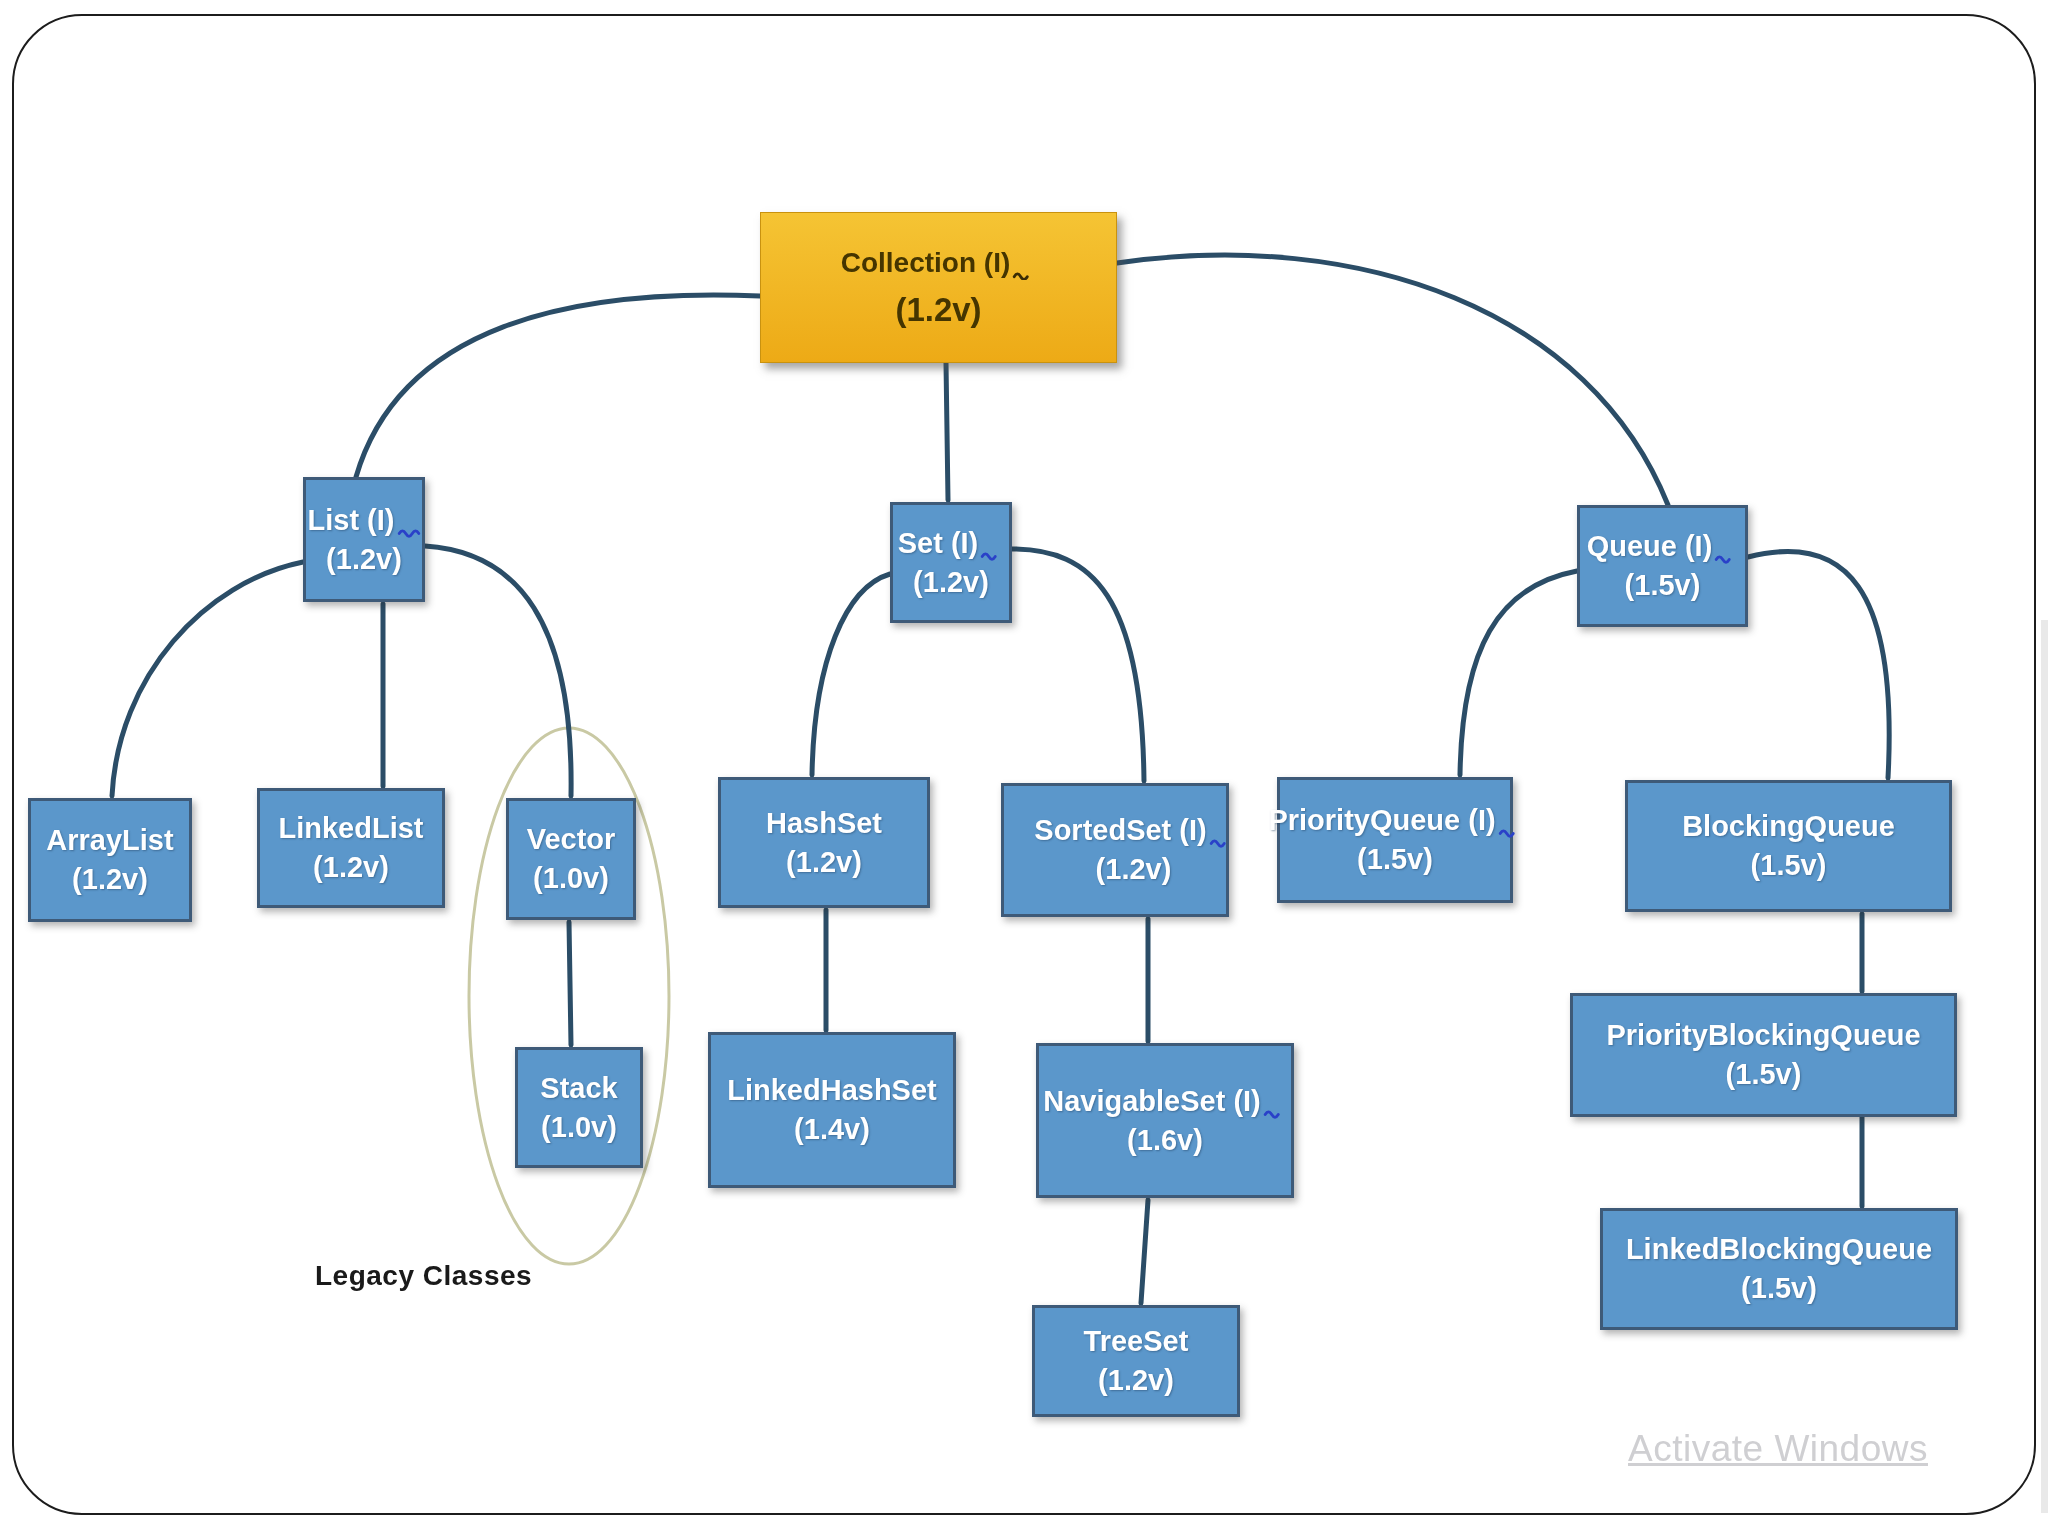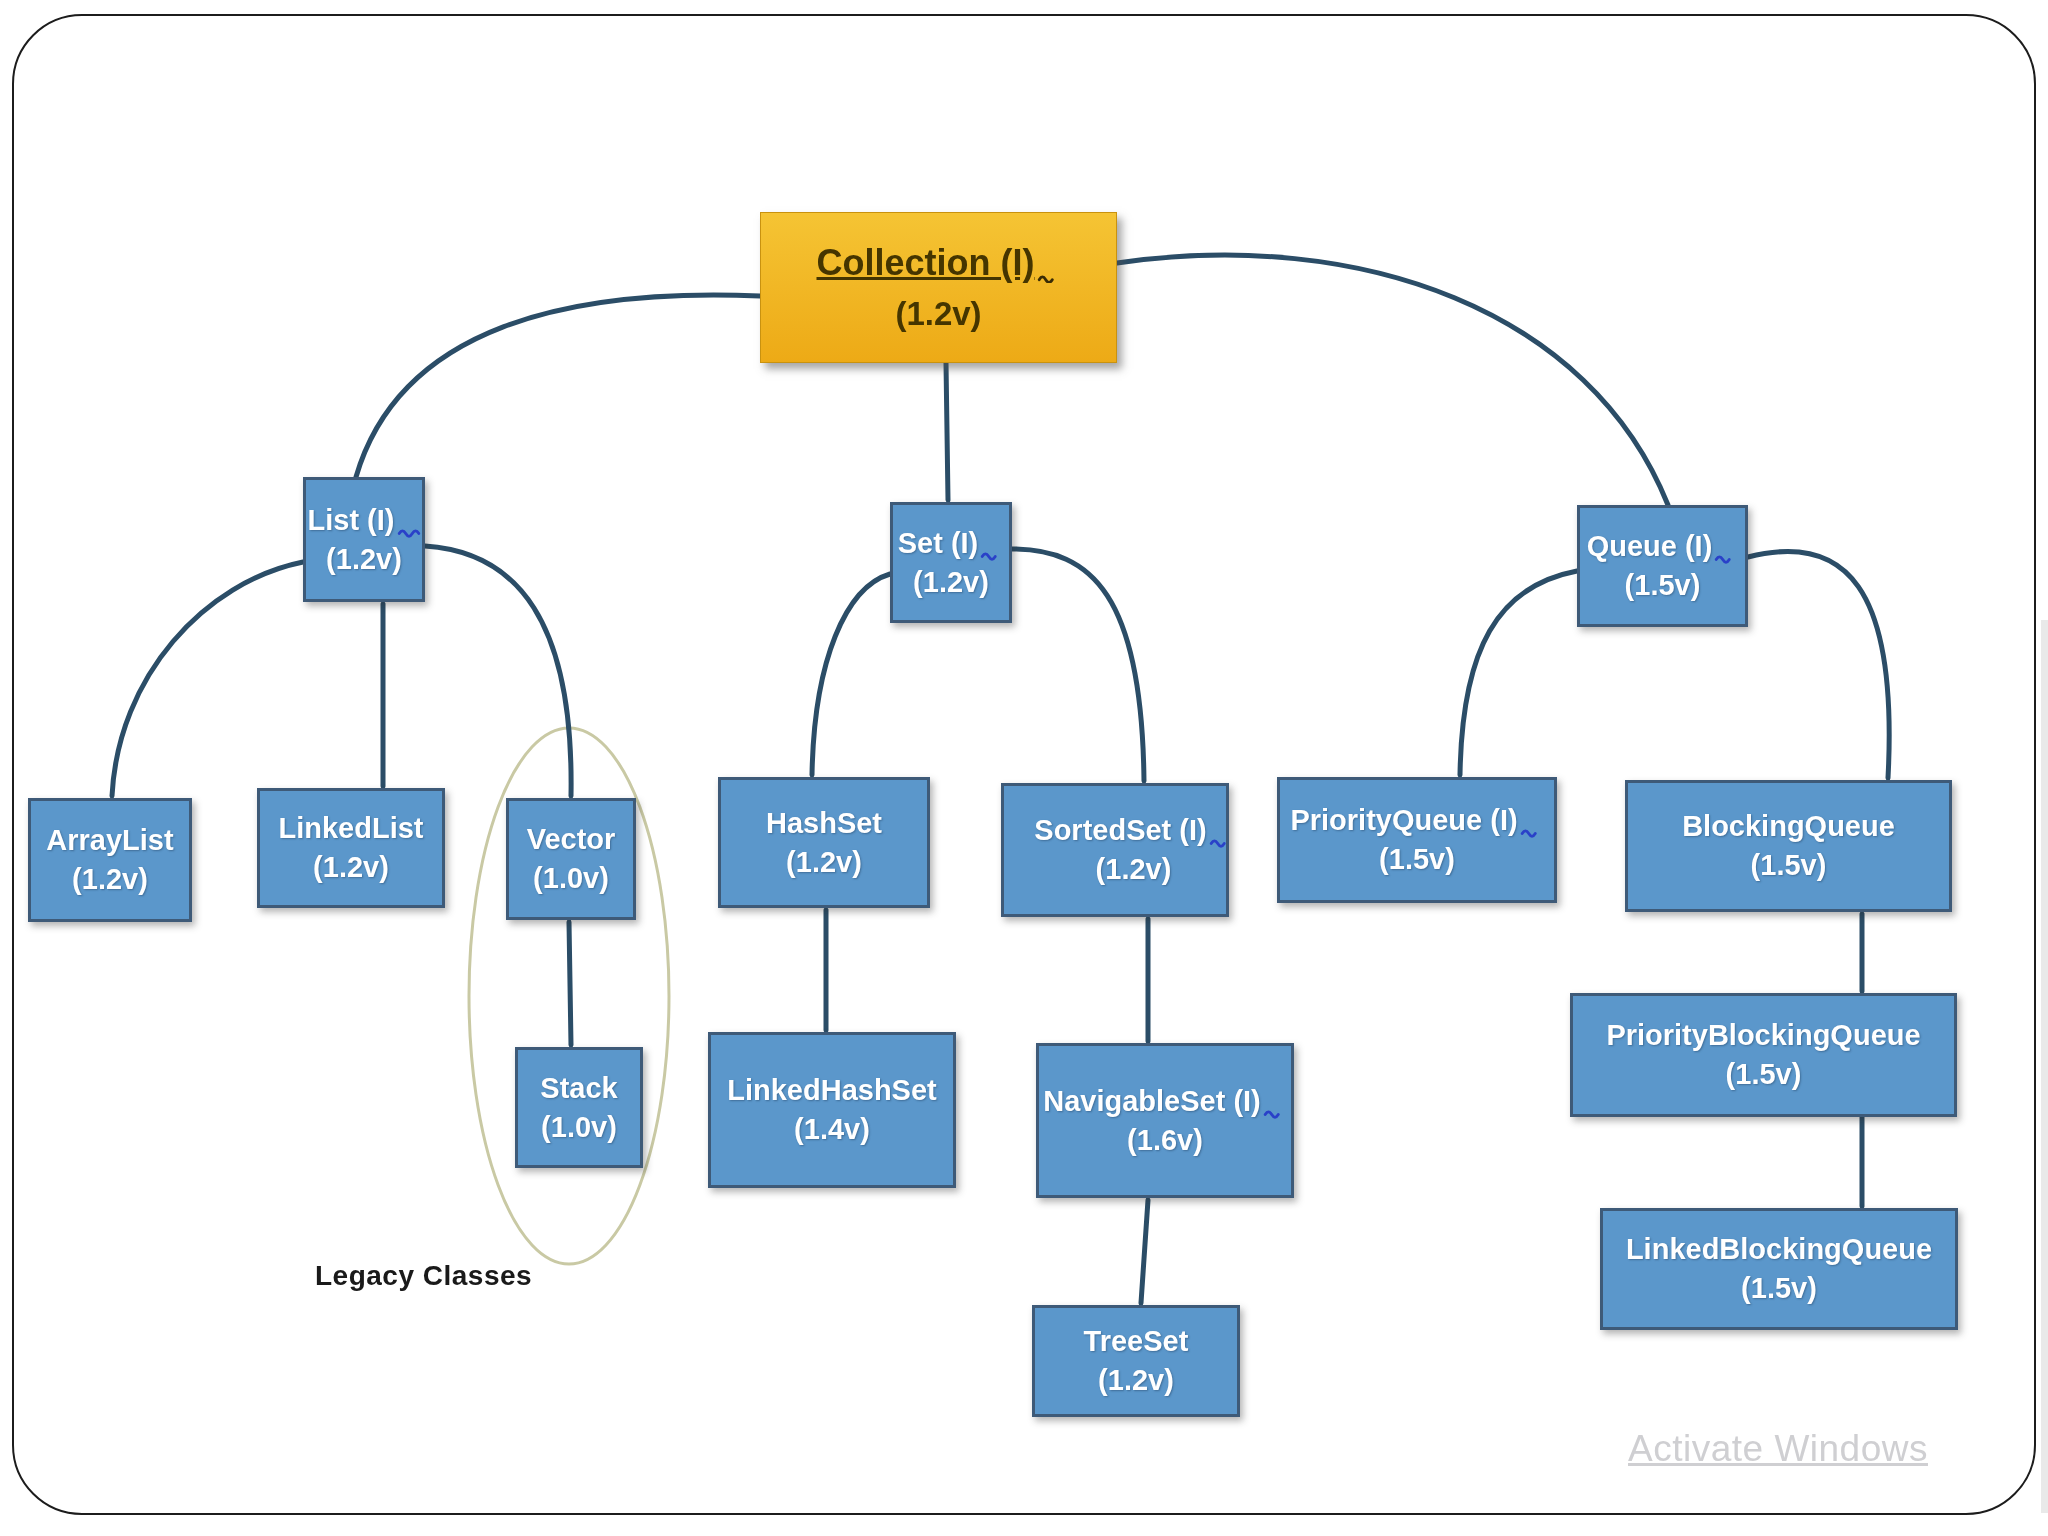--- a/index.html
+++ b/index.html
@@ -32,42 +32,42 @@
     text-shadow:1px 1px 2px rgba(30,60,90,0.45);
   }
   .node .line { font-size:29px; line-height:1.2; white-space:nowrap; }
   .node.root {
     background:linear-gradient(180deg, var(--root-fill-top,#f5c434), var(--root-fill-bottom,#edaa16));
     border:1px solid var(--root-border,#c9920f);
     color:var(--root-text,#453500);
     box-shadow:5px 6px 8px rgba(80,80,80,0.5);
     text-shadow:none; gap:10px;
   }
-  .node.root .lbl { font-size:36px;text-decoration:underline; }
+  .node.root .lbl { font-size:28px; }
   .node.root .ver { font-size:33px; }
 
   .squig { width:24px; height:11px; margin-left:2px; vertical-align:-8px; }
   .squig path { fill:none; stroke:var(--squiggle,#2a41c8); stroke-width:2.6; stroke-linecap:round; }
   .squig.dark path { stroke:#3a2c05; }
 
   
   .n-collection            { left:760px;  top:212px;  width:357px; height:151px; }
   .n-list                  { left:303px;  top:477px;  width:122px; height:125px; }
   .n-set                   { left:890px;  top:502px;  width:122px; height:121px; }
   .n-queue                 { left:1577px; top:505px;  width:171px; height:122px; }
   .n-arraylist             { left:28px;   top:798px;  width:164px; height:124px; }
   .n-linkedlist            { left:257px;  top:788px;  width:188px; height:120px; }
   .n-vector                { left:506px;  top:798px;  width:130px; height:122px; }
   .n-stack                 { left:515px;  top:1047px; width:128px; height:121px; }
   .n-hashset               { left:718px;  top:777px;  width:212px; height:131px;align-items:center; }
   .n-sortedset             { left:1001px; top:783px;  width:228px; height:134px;padding-left:37px; }
   .n-linkedhashset         { left:708px;  top:1032px; width:248px; height:156px; }
   .n-navigableset          { left:1036px; top:1043px; width:258px; height:155px; }
   .n-treeset               { left:1032px; top:1305px; width:208px; height:112px; }
-  .n-priorityqueue         { left:1277px; top:777px;  width:280px; height:126px; }
+  .n-priorityqueue         { left:1277px; top:777px;  width:236px; height:126px; }
   .n-blockingqueue         { left:1625px; top:780px;  width:327px; height:132px; }
   .n-priorityblockingqueue { left:1570px; top:993px;  width:387px; height:124px; }
   .n-linkedblockingqueue   { left:1600px; top:1208px; width:358px; height:122px; }
 
   .legacy-label {
     position:absolute; left:315px; top:1260px;
     font-size:28px; font-weight:bold; color:var(--legacy-text,#1a1a1a);
     letter-spacing:0.5px;
   }
   .watermark {

